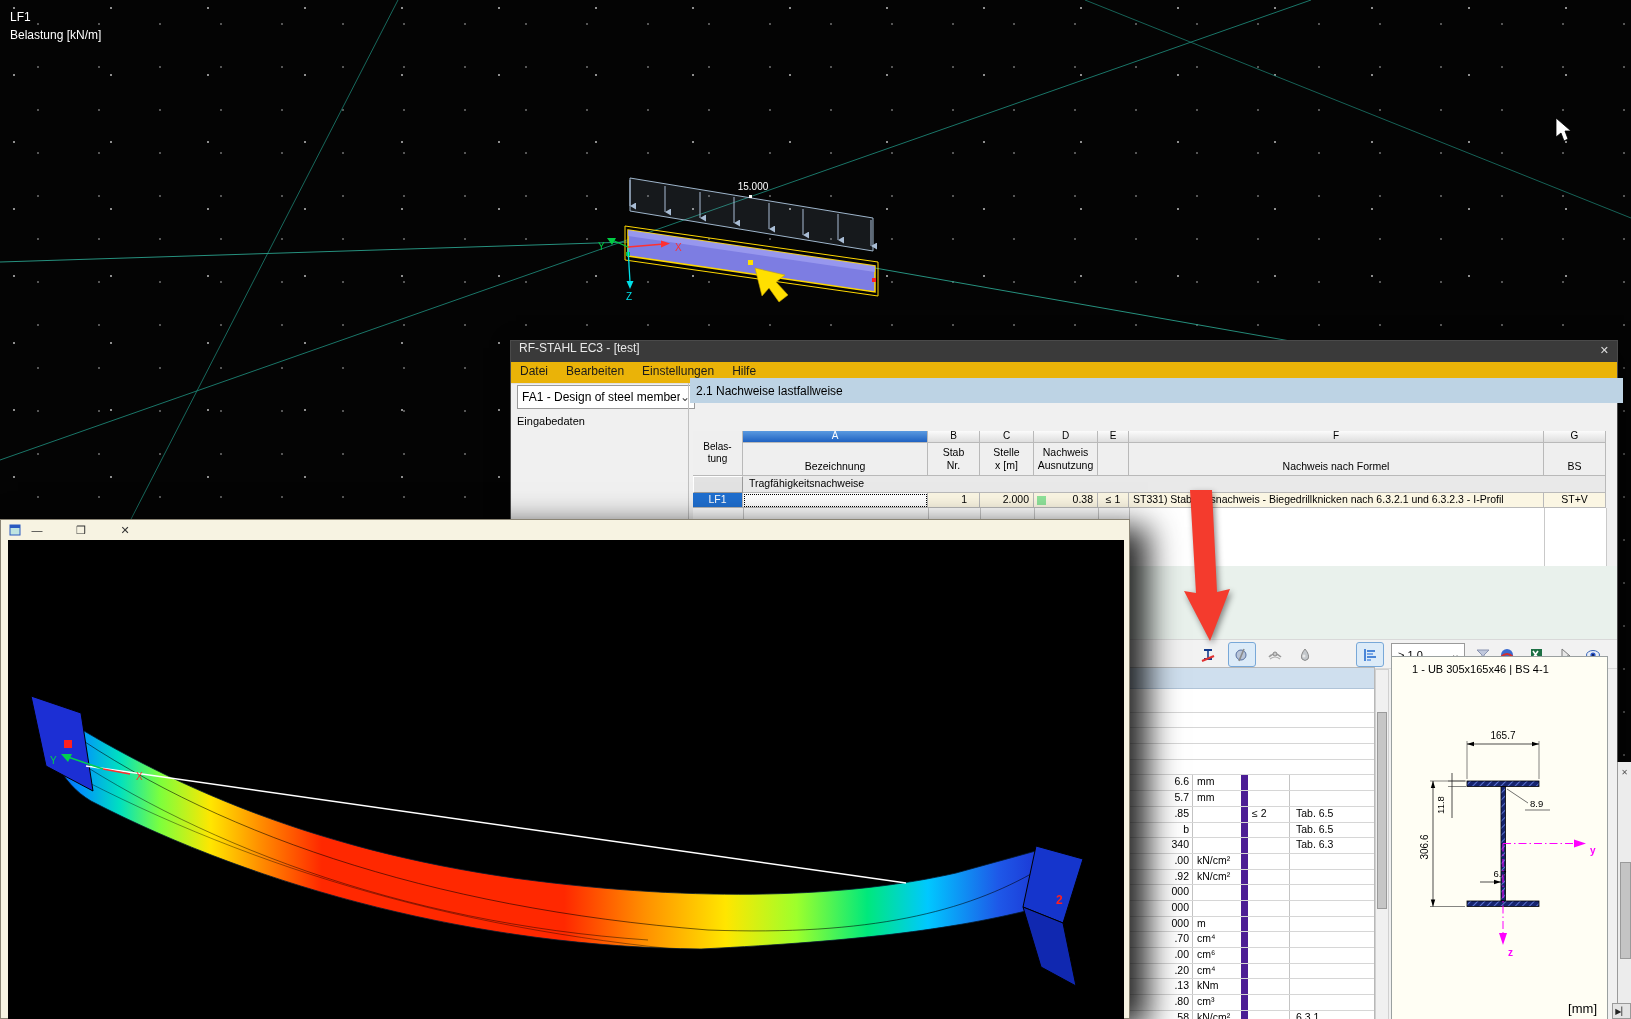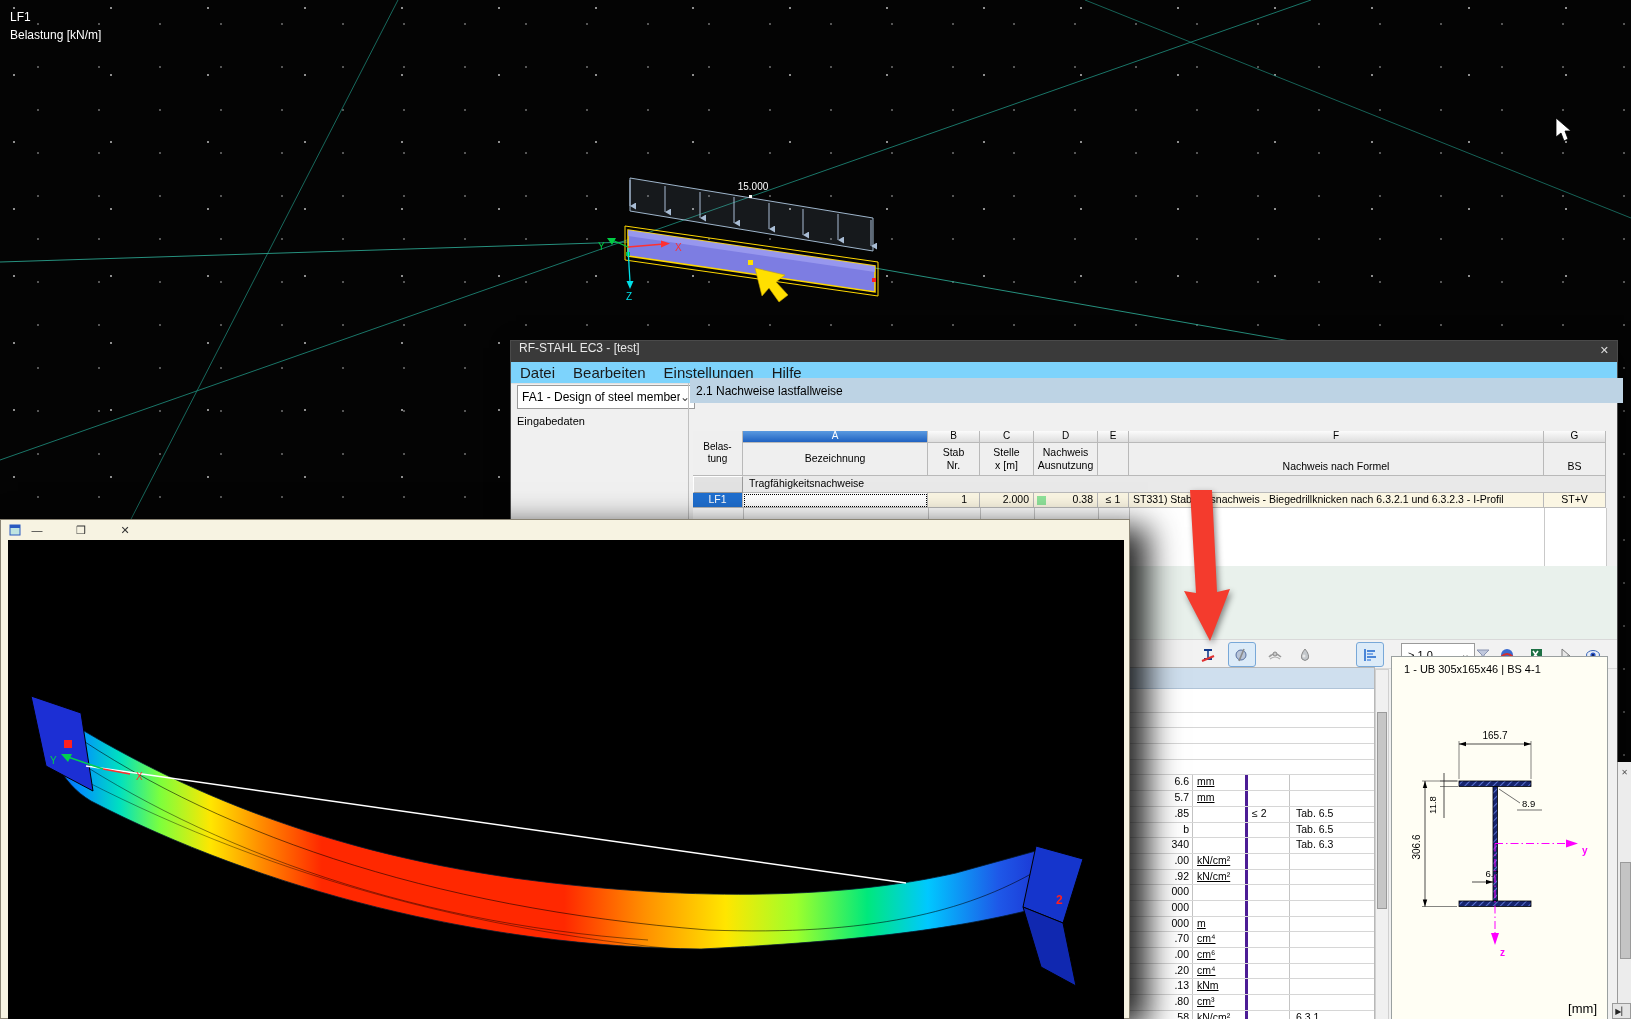--- a/index.html
+++ b/index.html
@@ -6,39 +6,39 @@
   #root{position:relative;width:1631px;height:1019px;overflow:hidden;
     font-family:"Liberation Sans",sans-serif;background:#040404;
     background-image:
       radial-gradient(circle at 1px 1px, rgba(255,255,255,.55) .9px, transparent 1.5px),
       radial-gradient(circle at 1px 1px, rgba(255,255,255,.32) .8px, transparent 1.4px);
     background-size:97px 67px, 61px 43px;
     background-position:13px 7px, 37px 23px;}
   .abs{position:absolute;}
   .dlg{background:#f0f0f0;border:1px solid #4a4a4a;box-shadow:6px 8px 22px rgba(0,0,0,.6);}
   .titlebar{background:#3a3a3a;color:#e8e8e8;font-size:12px;display:flex;align-items:flex-start;}
-  .menubar{background:#7dd3fc;border-bottom:1px solid #e0e0e0;display:flex;align-items:flex-end;font-size:15px;color:#1a1a1a;}
+  .menubar{background:#eab308;border-bottom:1px solid #e0e0e0;display:flex;align-items:flex-start;font-size:12px;color:#1a1a1a;}
   .menu-item{padding:2px 9px;cursor:default;}
   .combo{background:#fff;border:1px solid #9a9a9a;font-size:12px;color:#000;display:flex;align-items:center;padding:0 4px;}
   .band{background:#bdd3e4;color:#000;font-size:12px;display:flex;align-items:center;padding-left:6px;}
   .tbl-cell{position:absolute;box-sizing:border-box;border-right:1px solid #b9b9b9;border-bottom:1px solid #b9b9b9;
     font-size:10.5px;color:#000;display:flex;align-items:center;justify-content:center;overflow:hidden;white-space:pre-line;text-align:center;line-height:1.25;}
   .letter{background:linear-gradient(#fbfbfb,#dedede);font-size:10px;}
   .letterA{background:linear-gradient(#5a9ae0,#1f62c2);color:#fff;}
   .hdr{background:#efefef;}
   .tree-item{font-size:11px;color:#000;height:15.5px;display:flex;align-items:center;}
   .tree-child{padding-left:22px;position:relative;}
   .tree-child::before{content:"";position:absolute;left:8px;top:7px;width:10px;border-top:1px dotted #7a7a7a;}
   .tree-rail{position:absolute;left:8px;top:4px;bottom:4px;border-left:1px dotted #7a7a7a;}
   .tb-btn{position:absolute;top:301px;width:26px;height:23px;border:1px solid transparent;border-radius:3px;
     display:flex;align-items:center;justify-content:center;background:transparent;}
   .tb-btn.active{border-color:#78a8d8;background:#dcebf8;}
   .drow{display:flex;height:15.7px;border-bottom:1px solid #d6d6d6;font-size:10.5px;color:#000;box-sizing:border-box;}
   .drow .c1{width:73px;text-align:right;padding-right:3px;border-right:1px solid #c4c4c4;box-sizing:border-box;}
-  .drow .c2{width:55px;padding-left:4px;border-right:3px solid #4c1d95;box-sizing:border-box;text-decoration:underline;}
+  .drow .c2{width:55px;padding-left:4px;border-right:7px solid #4c1d95;box-sizing:border-box;}
   .drow .c3{width:42px;padding-left:4px;border-right:1px solid #c4c4c4;box-sizing:border-box;}
   .drow .c4{flex:1;padding-left:6px;}
   .winbtn{width:32px;height:16px;display:flex;align-items:center;justify-content:center;font-size:11px;color:#333;}
   .vline{position:absolute;width:1px;background:#c9c9c9;}
 </style>
 </head>
 <body>
 
 <div id="root">
 
@@ -128,21 +128,21 @@
     <div class="tbl-cell letter abs" style="left:182px;top:90px;width:50px;height:45px;background:#efefef;white-space:pre-line;">Belas-
 tung</div>
     <div class="tbl-cell letter letterA abs" style="left:232px;top:90px;width:185px;height:12px;">A</div>
     <div class="tbl-cell letter abs" style="left:417px;top:90px;width:52px;height:12px;">B</div>
     <div class="tbl-cell letter abs" style="left:469px;top:90px;width:54px;height:12px;">C</div>
     <div class="tbl-cell letter abs" style="left:523px;top:90px;width:64px;height:12px;">D</div>
     <div class="tbl-cell letter abs" style="left:587px;top:90px;width:31px;height:12px;">E</div>
     <div class="tbl-cell letter abs" style="left:618px;top:90px;width:415px;height:12px;">F</div>
     <div class="tbl-cell letter abs" style="left:1033px;top:90px;width:62px;height:12px;">G</div>
 
-    <div class="tbl-cell hdr abs" style="left:232px;top:102px;width:185px;height:33px;align-items:flex-end;padding-bottom:10px;">Bezeichnung</div>
+    <div class="tbl-cell hdr abs" style="left:232px;top:102px;width:185px;height:33px;align-items:flex-end;padding-bottom:2px;">Bezeichnung</div>
     <div class="tbl-cell hdr abs" style="left:417px;top:102px;width:52px;height:33px;">Stab
 Nr.</div>
     <div class="tbl-cell hdr abs" style="left:469px;top:102px;width:54px;height:33px;text-align:center;">Stelle
 x [m]</div>
     <div class="tbl-cell hdr abs" style="left:523px;top:102px;width:64px;height:33px;">Nachweis
 Ausnutzung</div>
     <div class="tbl-cell hdr abs" style="left:587px;top:102px;width:31px;height:33px;"></div>
     <div class="tbl-cell hdr abs" style="left:618px;top:102px;width:415px;height:33px;align-items:flex-end;padding-bottom:2px;">Nachweis nach Formel</div>
     <div class="tbl-cell hdr abs" style="left:1033px;top:102px;width:62px;height:33px;align-items:flex-end;padding-bottom:2px;">BS</div>
 
@@ -202,21 +202,21 @@
     </div>
     <div class="tb-btn active" style="left:845px;">
       <svg width="16" height="16">
         <rect x="2" y="2" width="2" height="12" fill="#4a86d8"></rect>
         <rect x="5" y="3" width="8" height="2" fill="#4a86d8"></rect>
         <rect x="5" y="6" width="6" height="2" fill="#7aa8e8"></rect>
         <rect x="5" y="9" width="9" height="2" fill="#4a86d8"></rect>
         <rect x="5" y="12" width="4" height="2" fill="#7aa8e8"></rect>
       </svg>
     </div>
-    <div class="abs" style="left:880px;top:302px;width:72px;height:21px;background:#fff;border:1px solid #9a9a9a;display:flex;align-items:center;font-size:11px;margin-left:10px;">
+    <div class="abs" style="left:880px;top:302px;width:72px;height:21px;background:#fff;border:1px solid #9a9a9a;display:flex;align-items:center;font-size:11px;">
       <span style="padding-left:6px;flex:1;">&gt; 1,0</span>
       <span style="padding-right:4px;color:#444;">⌄</span>
     </div>
     <div class="tb-btn" style="left:958px;">
       <svg width="16" height="16">
         <polygon points="2,3 14,3 9,8 9,13 7,13 7,8" fill="#c0c8dc" stroke="#8a94b0"></polygon>
       </svg>
     </div>
     <div class="tb-btn" style="left:982px;">
       <svg width="16" height="16">
@@ -346,21 +346,21 @@
           <span class="c1">.58</span>
           <span class="c2">kN/cm²</span>
           <span class="c3"></span>
           <span class="c4">6.3.1</span>
         </div>
     </div>
     <div class="abs" style="left:864px;top:328px;width:12px;height:349px;background:#f0f0f0;border:1px solid #d0d0d0;">
       <div style="position:absolute;left:1px;top:42px;width:8px;height:195px;background:#c6c6c6;border:1px solid #9a9a9a;"></div>
     </div>
 
-    <div class="abs" style="left:880px;top:315px;width:217px;height:364px;background:#fffef4;border:1px solid #9aa0a0;box-sizing:border-box;overflow:hidden;">
+    <div class="abs" style="left:880px;top:315px;width:217px;height:364px;background:#fffef4;border:1px solid #9aa0a0;box-sizing:border-box;overflow:hidden;padding-left:8px;">
       <div style="font-size:11px;color:#000;padding:6px 0 0 12px;">1 - UB 305x165x46 | BS 4-1</div>
       <svg width="215" height="330" style="display:block;">
         <defs>
           <pattern id="hatch" width="5" height="5" patternUnits="userSpaceOnUse" patternTransform="rotate(45)">
             <rect width="5" height="5" fill="#16246e"></rect>
             <line x1="0" y1="0" x2="0" y2="5" stroke="#6b86e8" stroke-width="1.6"></line>
           </pattern>
         </defs>
 
         <g transform="translate(0,-22)">

